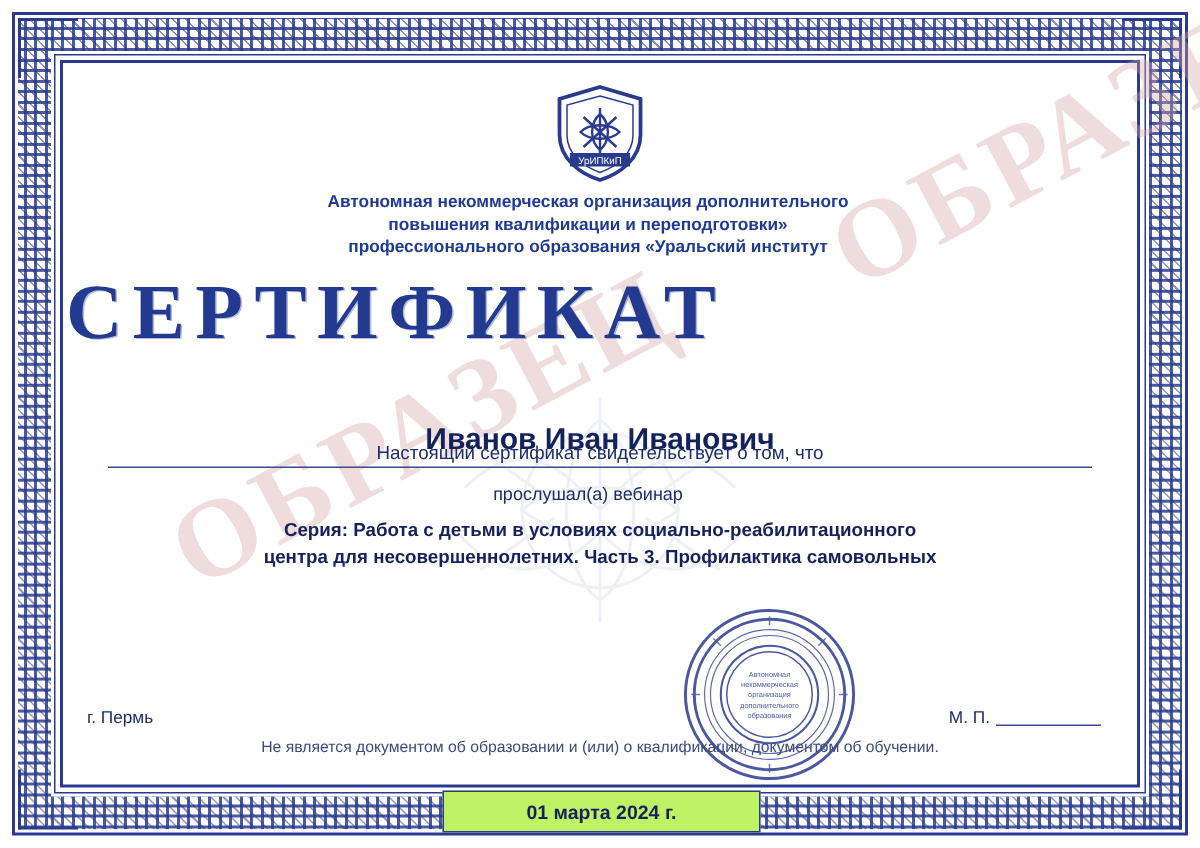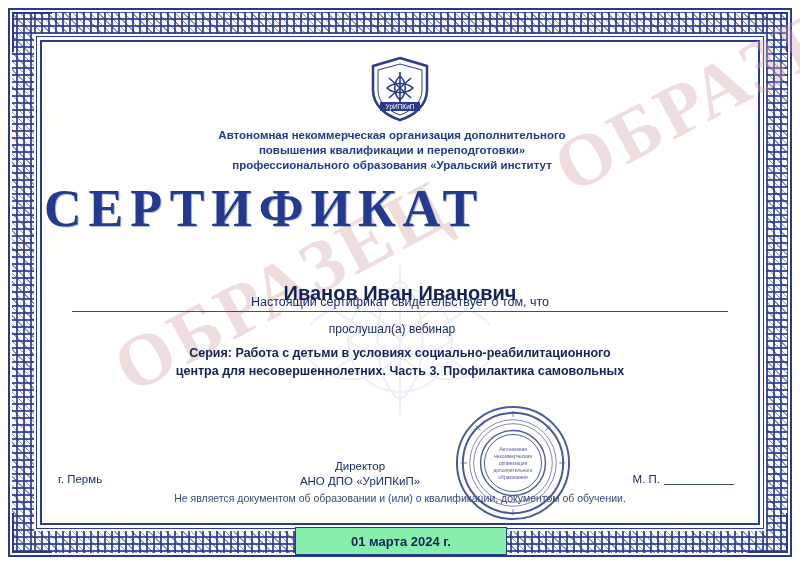--- a/index.html
+++ b/index.html
@@ -245,21 +245,21 @@
   }
 
   .date-box {
     position: absolute;
     left: 50%;
     margin-left: -105px;
     top: 483px;
     width: 210px;
     height: 26px;
     border: 1px solid #2a3b8f;
-    background: #86efac;
+    background: #bef264;
     color: #14225c;
     font-weight: bold;
     font-size: 13px;
     display: flex;
     align-items: center;
     justify-content: center;
   }
 </style>
 </head>
 <body>
@@ -346,24 +346,20 @@
         <text x="60" y="76">образования</text>
       </g>
       <g fill="none" stroke="#2a3b8f" stroke-width="0.8" opacity="0.9">
         <circle cx="60" cy="60" r="44"></circle>
         <circle cx="60" cy="60" r="40"></circle>
       </g>
     </svg>
 
     <div class="sign-row">
       <div class="city">г. Пермь</div>
-      <div class="director">
-        <div>Директор</div>
-        <div>АНО ДПО «УрИПКиП»</div>
-      </div>
       <div class="mp">
         <span>М. П.</span><span class="mp-rule"></span>
       </div>
     </div>
 
     <div class="disclaimer">Не является документом об образовании и (или) о квалификации, документом об обучении.</div>
 
     <div class="date-box">
       <span>01 марта 2024 г.</span>
     </div>

